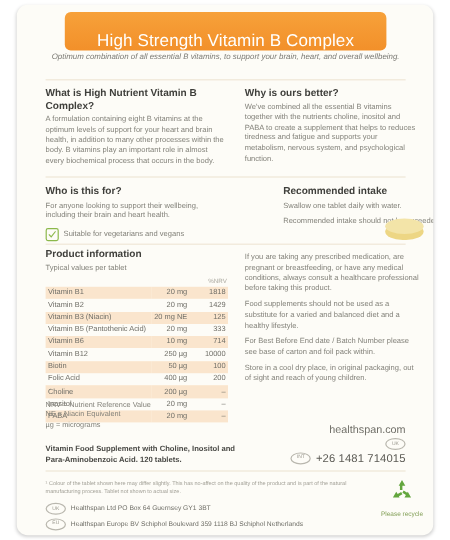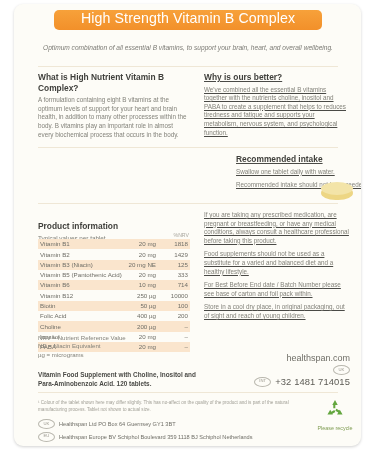--- a/index.html
+++ b/index.html
@@ -14,56 +14,56 @@
     background:#fdfcf7;
     border-radius:9px;
     box-shadow:0 1px 3px rgba(0,0,0,.18);
     box-sizing:border-box;
     overflow:hidden;
   }
   .inner{position:absolute;left:0;top:0;width:347px;height:442px;}
 
   
   .banner{
-    position:absolute;left:40px;top:6px;width:268px;height:20px;
+    position:absolute;left:40px;top:6px;width:268px;height:32px;
     background:linear-gradient(180deg,#f7a13a 0%,#f2902a 100%);
     border-radius:5px;
-    display:flex;align-items:flex-start;justify-content:center;
+    display:flex;align-items:flex-end;justify-content:center;
   }
   .banner-title{
     color:#ffffff;font-size:14.2px;letter-spacing:.1px;white-space:nowrap;
   }
   .subtitle{
     position:absolute;left:24px;top:39px;width:300px;
     text-align:center;font-style:italic;font-size:6.6px;line-height:9.2px;
     color:#7b7a74;
   }
   .rule{position:absolute;height:1px;background:#efe7d6;}
   .rule-1{left:24px;top:62px;width:300px;}
   .rule-2{left:24px;top:143px;width:300px;}
   .rule-3{left:24px;top:199px;width:300px;}
 
   
   .col-l{position:absolute;left:24px;width:150px;}
-  .col-r{position:absolute;left:190px;width:146px;text-decoration:underline;}
+  .col-r{position:absolute;left:190px;width:146px;}
 
   h2{
     margin:0 0 3px 0;font-size:8.4px;font-weight:bold;color:#3f3f3b;
     line-height:10.6px;
   }
   p.body{
     margin:0 0 5px 0;font-size:6.3px;line-height:8.6px;color:#83827a;
   }
 
   
   .s-what{top:68px;}
   .s-why{top:68px;}
   .s-who{top:150px;}
   .s-rec{top:150px;margin-left:32px;}
-  .s-prod{top:217px;}
+  .s-prod{top:202px;}
   .s-warn{top:207px;}
 
   
   .vegan{display:flex;align-items:center;gap:4px;margin-top:4px;}
   .vegan-box{
     width:9px;height:9px;border:1px solid #8cb84b;border-radius:2px;
     display:flex;align-items:center;justify-content:center;flex:none;
   }
   .vegan-txt{font-size:6.3px;color:#83827a;}
 
@@ -100,21 +100,21 @@
     line-height:8.4px;color:#83827a;}
 
   
   .fs-title{
     position:absolute;left:24px;top:367px;width:168px;
     font-size:6.4px;font-weight:bold;line-height:8.8px;color:#4a4a46;
   }
   .rule-4{left:24px;top:388px;width:300px;}
 
   .brand{
-    position:absolute;left:190px;top:348px;width:146px;text-align:right;
+    position:absolute;left:178px;top:348px;width:146px;text-align:right;
   }
   .brand-name{font-size:9px;color:#6f6e67;line-height:12px;}
   .phone-row{
     display:flex;align-items:center;justify-content:flex-end;gap:4px;
     margin-top:1px;
   }
   .badge{
     display:inline-flex;align-items:center;justify-content:center;
     border:1px solid #b9b7ae;border-radius:50%;
     min-width:11px;height:8px;padding:0 2px;
@@ -150,20 +150,32 @@
     <h2>What is High Nutrient Vitamin B Complex?</h2>
     <p class="body">A formulation containing eight B vitamins at the optimum levels of support for your heart and brain health, in addition to many other processes within the body. B vitamins play an important role in almost every biochemical process that occurs in the body.</p>
   </div>
   <div class="col-r s-why">
     <h2>Why is ours better?</h2>
     <p class="body">We've combined all the essential B vitamins together with the nutrients choline, inositol and PABA to create a supplement that helps to reduces tiredness and fatigue and supports your metabolism, nervous system, and psychological function.</p>
   </div>
 
   <div class="rule rule-2"></div>
 
+  <div class="col-l s-who">
+    <h2>Who is this for?</h2>
+    <p class="body">For anyone looking to support their wellbeing, including their brain and heart health.</p>
+    <div class="vegan">
+      <span class="vegan-box">
+        <svg width="7" height="7" viewBox="0 0 10 10">
+              <path d="M1.5 5.2 L3.8 7.6 L8.6 1.6" stroke="#8cb84b" stroke-width="1.4" fill="none" stroke-linecap="round"></path>
+            </svg>
+      </span>
+      <span class="vegan-txt">Suitable for vegetarians and vegans</span>
+    </div>
+  </div>
   <div class="col-r s-rec">
     <h2>Recommended intake</h2>
     <p class="body">Swallow one tablet daily with water.</p>
     <p class="body">Recommended intake should not be exceeded.</p>
   </div>
 
   <div class="tablet">
     <div class="pill-body"></div>
     <div class="pill-top"></div>
   </div>
@@ -251,21 +263,21 @@
     <p class="body">Store in a cool dry place, in original packaging, out of sight and reach of young children.</p>
   </div>
 
   <div class="brand">
     <div class="brand-name">healthspan.com</div>
     <div class="phone-row">
       <span class="badge">UK</span>
     </div>
     <div class="phone-row">
       <span class="badge">INT</span>
-      <span class="phone-num">+32 1481 714015</span>
+      <span class="phone-num">+26 1481 714015</span>
     </div>
   </div>
 
   <div class="fs-title">Vitamin Food Supplement with Choline, Inositol and Para-Aminobenzoic Acid. 120 tablets.</div>
   <div class="rule rule-4"></div>
   <div class="fine">¹ Colour of the tablet shown here may differ slightly. This has no-affect on the quality of the product and is part of the natural manufacturing process. Tablet not shown to actual size.</div>
 
   <div class="addr">
     <div class="addr-row">
       <span class="badge">UK</span>

